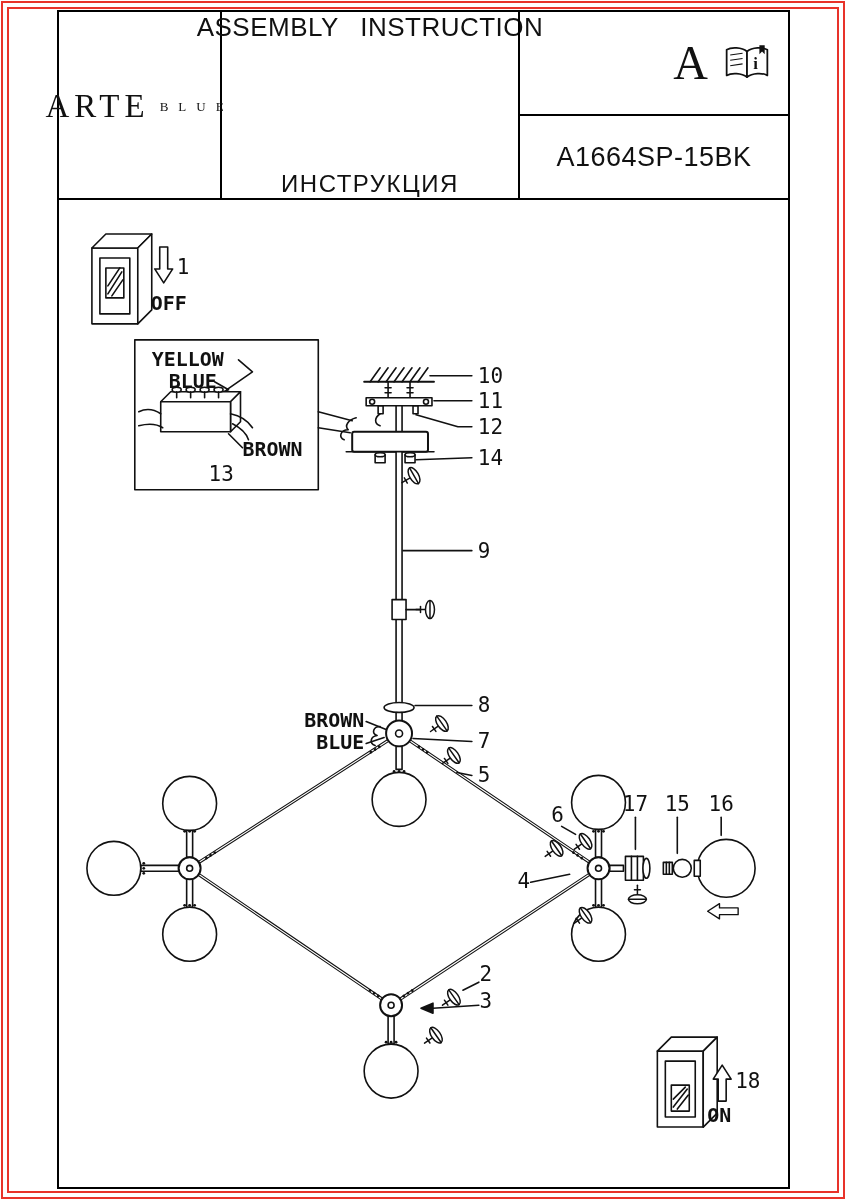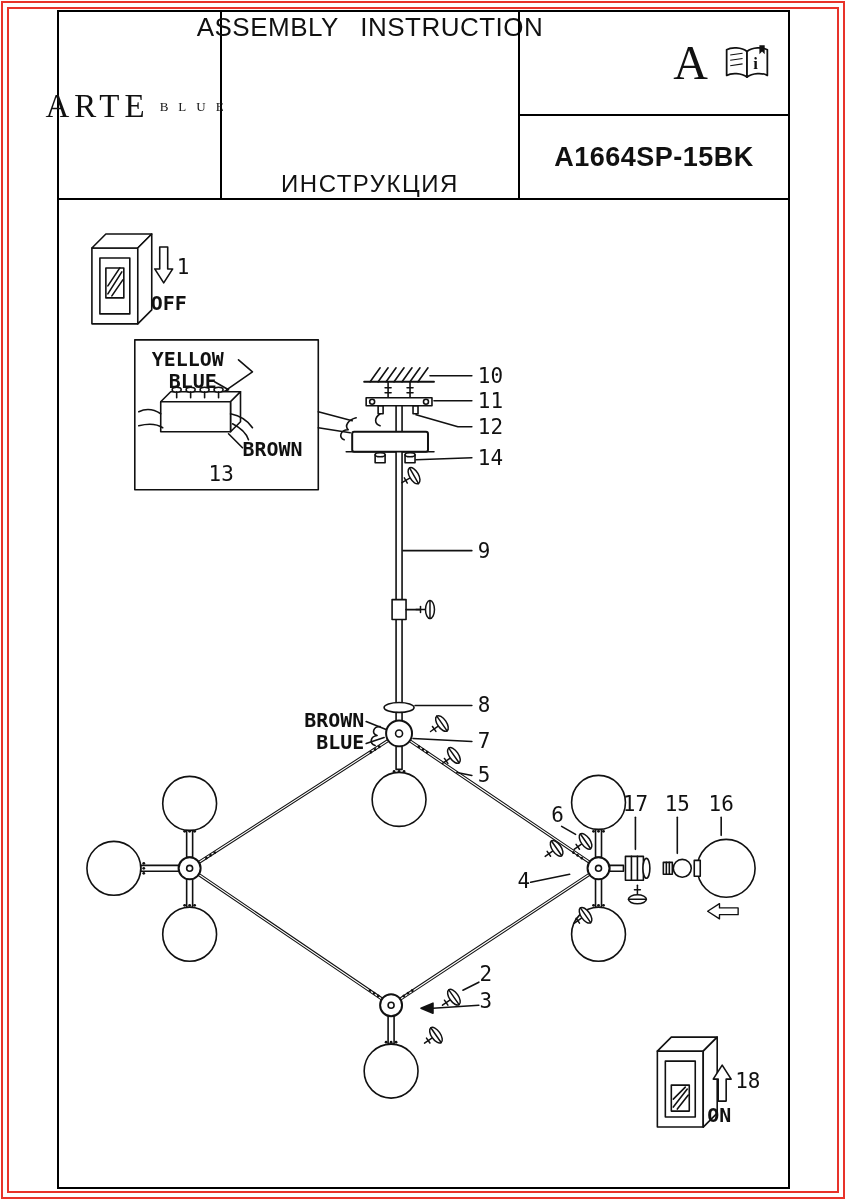--- a/index.html
+++ b/index.html
@@ -10,21 +10,21 @@
   header{display:grid;grid-template-columns:163px 296px 1fr;height:186px;flex:none;border-bottom:2px solid #000}
   .logo-cell{border-right:2px solid #000;display:flex;flex-direction:row;align-items:center;justify-content:center}
   .brand-name{font-family:"Liberation Serif",serif;font-size:33px;letter-spacing:5px;line-height:1;margin-top:2px}
   .brand-sub{font-family:"Liberation Serif",serif;font-size:13px;letter-spacing:10px;padding-left:10px;margin-top:4px}
   .title-cell{display:flex;flex-direction:column;align-items:center;justify-content:space-between;gap:22px;white-space:nowrap}
   .title-en{font-size:26px;word-spacing:14px;letter-spacing:.5px}
   .title-ru{font-size:24px;letter-spacing:1.5px}
   .right-cell{border-left:2px solid #000;display:flex;flex-direction:column}
   .section-row{height:104px;border-bottom:2px solid #000;display:flex;align-items:center;justify-content:flex-end;gap:16px;padding-right:18px;box-sizing:border-box}
   .section-letter{font-family:"Liberation Serif",serif;font-size:48px;line-height:1}
-  .models{flex:1;display:flex;flex-direction:column;align-items:center;justify-content:center;gap:5px;font-weight:700;font-size:27px;letter-spacing:.5px}
+  .models{flex:1;display:flex;flex-direction:column;align-items:center;justify-content:center;gap:5px;font-weight:400;font-size:27px;letter-spacing:.5px}
   .diagram{flex:1;position:relative}
   .diagram>svg{position:absolute;inset:0;width:100%;height:100%}
   .num{font:400 21px "DejaVu Sans Mono",monospace;fill:#111}
   .word{font:600 20px "DejaVu Sans Mono",monospace;fill:#111}
 </style>
 </head>
 <body>
 
 <div class="red-outer"></div>
 <div class="red-inner"></div>

